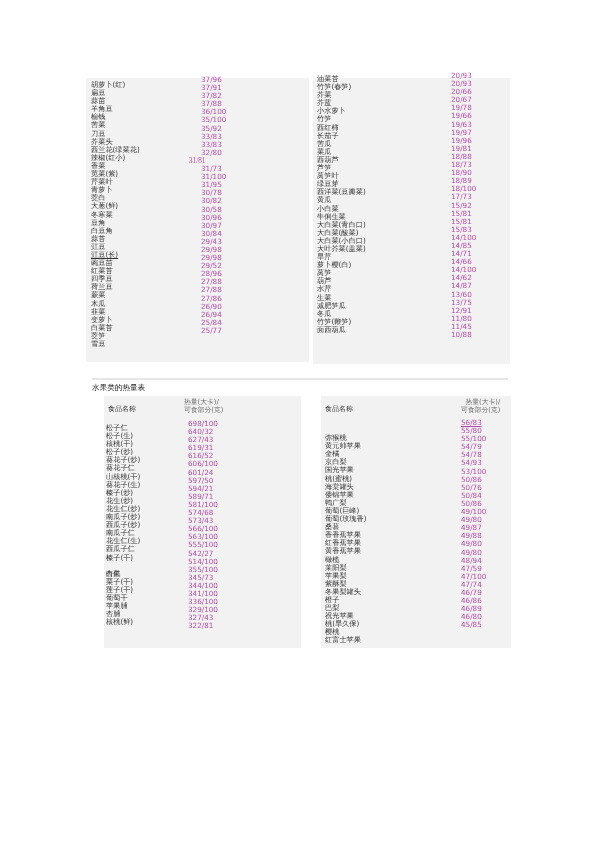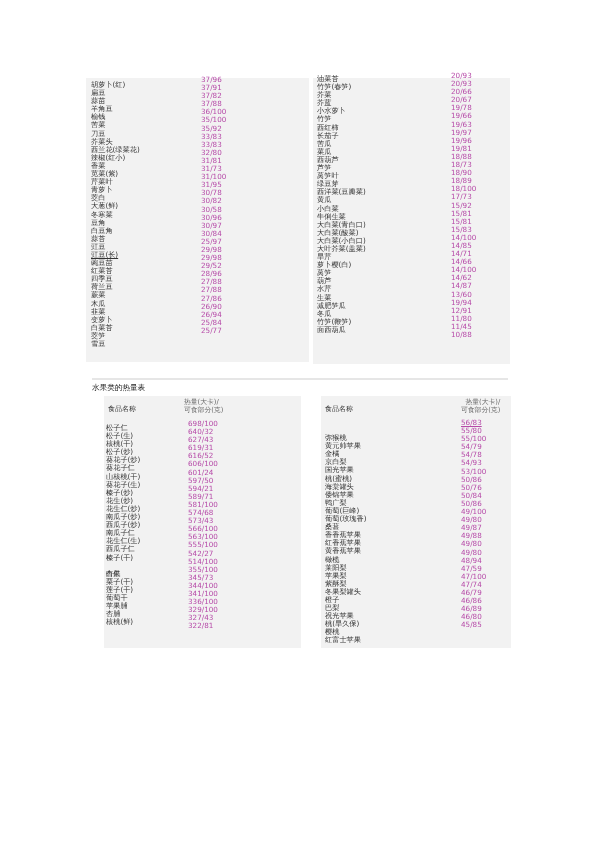--- a/index.html
+++ b/index.html
@@ -55,21 +55,21 @@
       <div class="row">
         <span class="name" style="top: 0px;">西兰花(绿菜花)</span>
         <span class="val" style="left: 110px; top: -5px;">33/83</span>
       </div>
       <div class="row">
         <span class="name" style="top: 0px;">辣椒(红小)</span>
         <span class="val" style="left: 110px; top: -5px;">32/80</span>
       </div>
       <div class="row">
         <span class="name" style="top: 0px;">香菜</span>
-        <span class="val" style="left: 110px; top: -5px;">31/81</span>
+        <span class="val" style="left: 98px; top: -5px; font-family: Liberation Serif, serif;">31/81</span>
       </div>
       <div class="row">
         <span class="name" style="top: 0px;">苋菜(紫)</span>
         <span class="val" style="left: 110px; top: -5px;">31/73</span>
       </div>
       <div class="row">
         <span class="name" style="top: 0px;">芹菜叶</span>
         <span class="val" style="left: 110px; top: -5px;">31/100</span>
       </div>
       <div class="row">
@@ -95,21 +95,21 @@
       <div class="row">
         <span class="name" style="top: 0px;">白豆角</span>
         <span class="val" style="left: 110px; top: -5px;">30/97</span>
       </div>
       <div class="row">
         <span class="name" style="top: 0px;">蒜苔</span>
         <span class="val" style="left: 110px; top: -5px;">30/84</span>
       </div>
       <div class="row">
         <span class="name" style="top: 0px; text-align: center;">豇豆</span>
-        <span class="val" style="left: 110px; top: -5px;">25/97</span>
+        <span class="val" style="left: 110px; top: -5px;">29/43</span>
       </div>
       <div class="row">
         <span class="name" style="top: 0px; text-decoration: underline;">豇豆(长)</span>
         <span class="val" style="left: 110px; top: -5px;">29/98</span>
       </div>
       <div class="row">
         <span class="name" style="top: 0px;">豌豆苗</span>
         <span class="val" style="left: 110px; top: -5px;">29/98</span>
       </div>
       <div class="row">
@@ -264,21 +264,21 @@
       <div class="row">
         <span class="name" style="top: 0px;">水芹</span>
         <span class="val" style="left: 134px; top: -3px;">14/87</span>
       </div>
       <div class="row">
         <span class="name" style="top: 0px;">生菜</span>
         <span class="val" style="left: 134px; top: -3px;">13/60</span>
       </div>
       <div class="row">
         <span class="name" style="top: 0px;">减肥笋瓜</span>
-        <span class="val" style="left: 134px; top: -3px;">19/94</span>
+        <span class="val" style="left: 134px; top: -3px;">13/75</span>
       </div>
       <div class="row">
         <span class="name" style="top: 0px;">冬瓜</span>
         <span class="val" style="left: 134px; top: -3px;">12/91</span>
       </div>
       <div class="row">
         <span class="name" style="top: 0px;">竹笋(鞭笋)</span>
         <span class="val" style="left: 134px; top: -3px;">11/80</span>
       </div>
       <div class="row">

